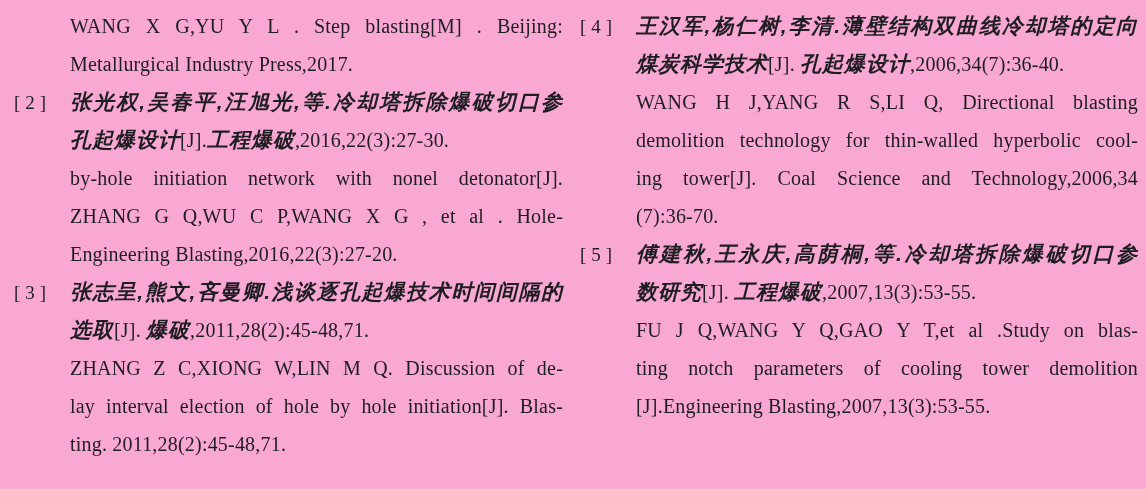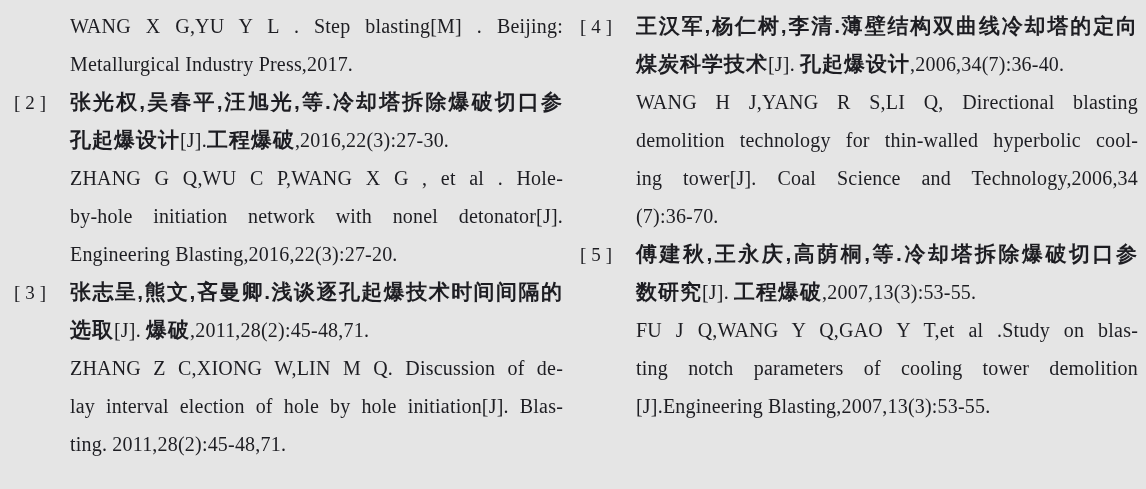--- a/index.html
+++ b/index.html
@@ -22,57 +22,58 @@
     font-family: "Liberation Serif", serif;
     font-size: 19px;
   }
   .text { flex: 1 1 auto; display: block; text-align: left; min-width: 0; }
   .text.just { text-align: justify; text-align-last: justify; }
   .zh {
     font-family: "Liberation Sans", sans-serif;
     font-weight: 700;
     font-size: 21px;
     letter-spacing: 1px;
+    font-style: italic;
   }
   .en {
     font-family: "Liberation Serif", serif;
     font-weight: 400;
     font-size: 20px;
     letter-spacing: 0.2px;
     text-align: right;
   }
 </style>
 </head>
 <body>
 
-<div class="page" style="background: #e5e5e5; color: rgb(29, 29, 34);">
+<div class="page" style="background: #f9a8d4; color: rgb(29, 29, 34);">
   <div class="col col-left">
       <div class="line">
         <span class="label"></span>
         <span class="text just"><span class="en">WANG X G,YU Y L . Step blasting[M] . Beijing:</span></span>
       </div>
       <div class="line">
         <span class="label"></span>
         <span class="text"><span class="en">Metallurgical Industry Press,2017.</span></span>
       </div>
       <div class="line">
         <span class="label">[2]</span>
         <span class="text just"><span class="zh">张光权,吴春平,汪旭光,等.冷却塔拆除爆破切口参</span></span>
       </div>
       <div class="line">
         <span class="label"></span>
         <span class="text"><span class="zh">孔起爆设计</span><span class="en">[J].</span><span class="zh">工程爆破</span><span class="en">,2016,22(3):27-30.</span></span>
       </div>
       <div class="line">
         <span class="label"></span>
-        <span class="text just"><span class="en">ZHANG G Q,WU C P,WANG X G , et al . Hole-</span></span>
+        <span class="text just"><span class="en">by-hole initiation network with nonel detonator[J].</span></span>
       </div>
       <div class="line">
         <span class="label"></span>
-        <span class="text just"><span class="en">by-hole initiation network with nonel detonator[J].</span></span>
+        <span class="text just"><span class="en">ZHANG G Q,WU C P,WANG X G , et al . Hole-</span></span>
       </div>
       <div class="line">
         <span class="label"></span>
         <span class="text"><span class="en">Engineering Blasting,2016,22(3):27-20.</span></span>
       </div>
       <div class="line">
         <span class="label">[3]</span>
         <span class="text just"><span class="zh">张志呈,熊文,吝曼卿.浅谈逐孔起爆技术时间间隔的</span></span>
       </div>
       <div class="line">

